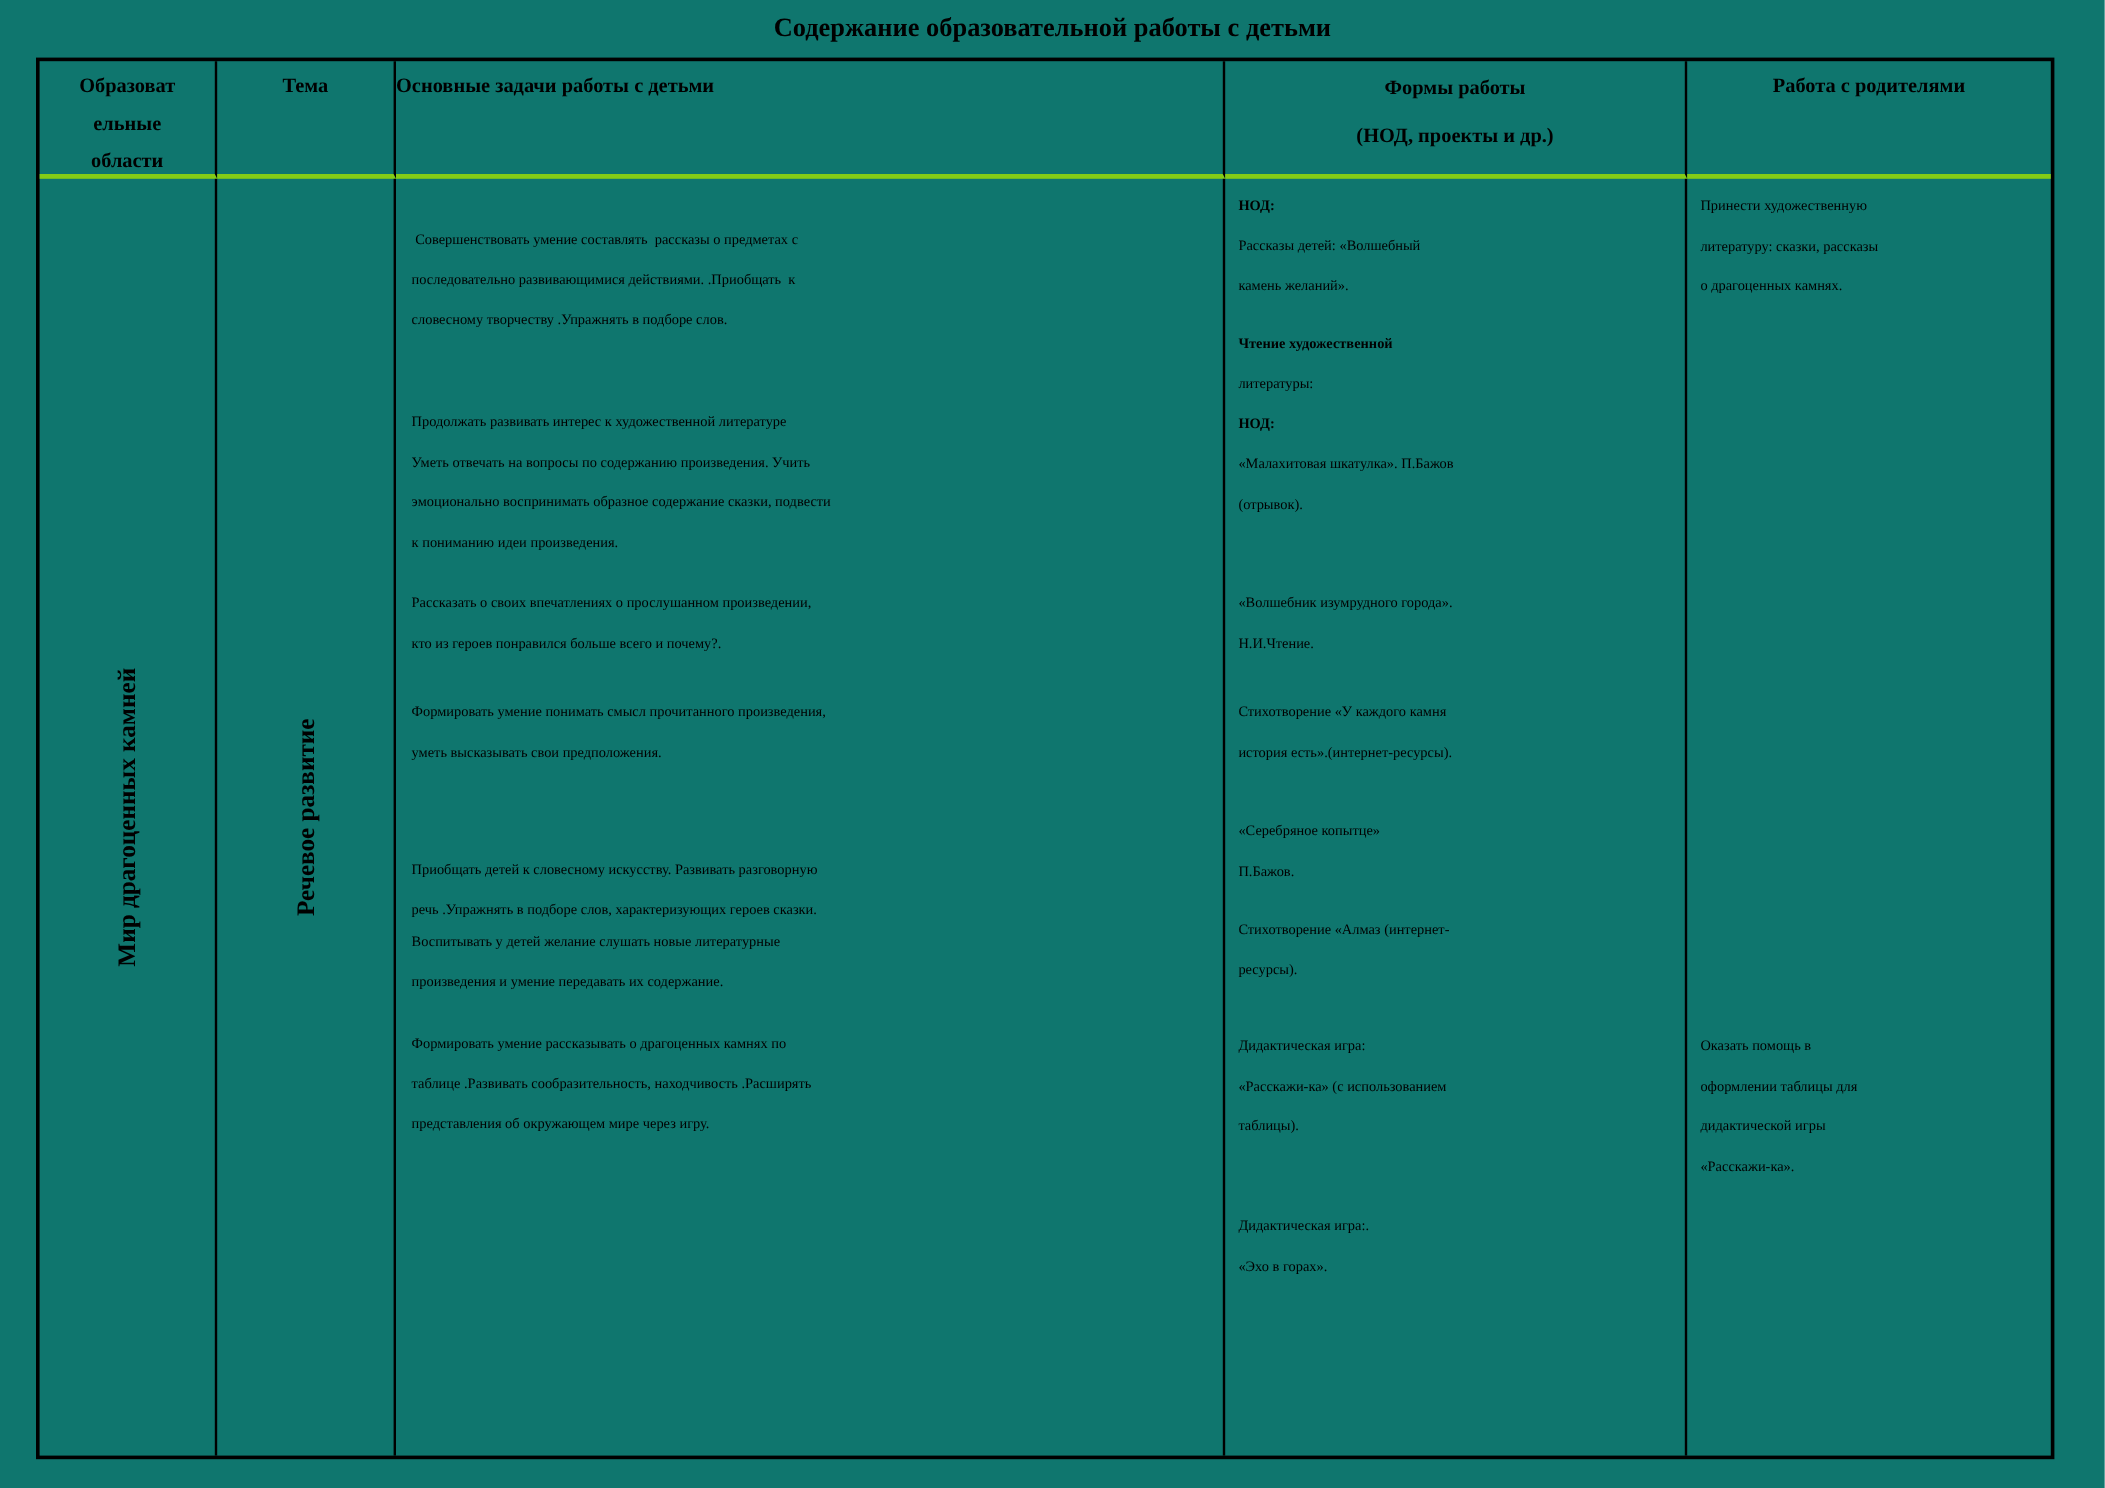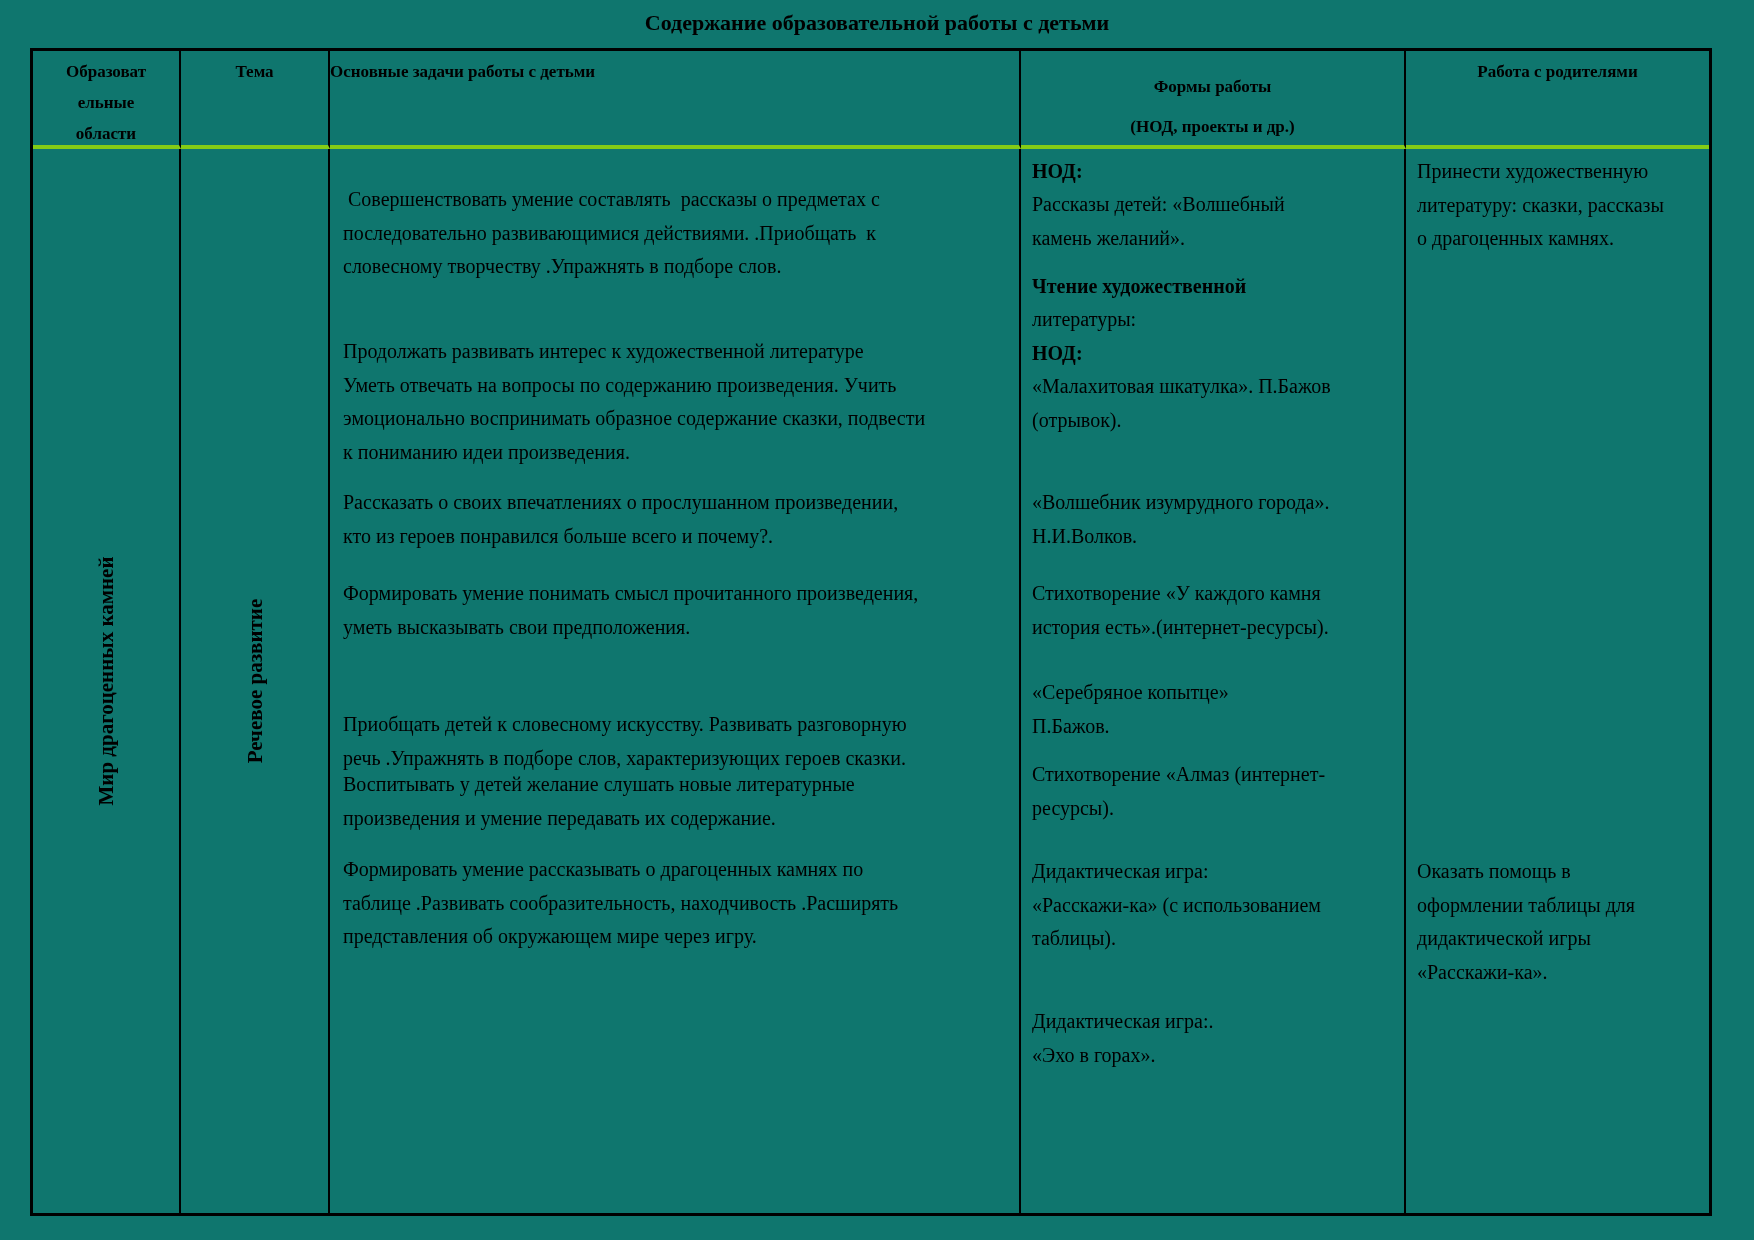--- a/index.html
+++ b/index.html
@@ -10,23 +10,23 @@
   
   .tbl{position:absolute;left:30px;top:48px;width:1682px;height:1168px;
        border:3px solid #000;box-sizing:border-box;display:grid;
        grid-template-columns:148px 149px 691px 385px 1fr;
        grid-template-rows:98px 1fr;}
   .cell{box-sizing:border-box;border-right:2px solid #000;position:relative;overflow:hidden;}
   .cell.last{border-right:none;}
   .hcell{border-bottom:4px solid #84cc16;font-weight:bold;font-size:17px;line-height:31px;
          padding-top:5px;text-align:center;white-space:pre-line;}
   .hcell.left{text-align:left;}
-  .hcell.tall{line-height:40px;padding-top:16px;}
+  .hcell.tall{line-height:40px;padding-top:2px;}
   
-  .blk{position:absolute;left:11px;right:6px;font-size:20px;line-height:33.5px;
+  .blk{position:absolute;left:11px;right:6px;font-size:12px;line-height:33.5px;
        white-space:pre-wrap;}
   .bold{font-weight:bold;}
   .vlabel{position:absolute;left:50%;top:50%;transform:translate(-50%,-50%) rotate(-90deg);
           transform-origin:center;white-space:nowrap;font-weight:bold;font-size:21px;}
   
   .c3 .b1{top:34px}.c3 .b2{top:186px}.c3 .b3{top:337px}.c3 .b4{top:428px}
   .c3 .b5{top:559px}.c3 .b6{top:619px}.c3 .b7{top:704px}.c3 .b8{top:856px}
   .c3 .blk{left:13px;}
   
   .c4 .b1{top:6px}.c4 .b2{top:39px}.c4 .b3{top:121px}.c4 .b4{top:154px}
@@ -85,21 +85,21 @@
     <div class="cell c4">
       <div class="blk b1 bold">НОД:</div>
       <div class="blk b2">Рассказы детей: «Волшебный
 камень желаний».</div>
       <div class="blk b3 bold">Чтение художественной</div>
       <div class="blk b4">литературы:</div>
       <div class="blk b5 bold">НОД:</div>
       <div class="blk b6">«Малахитовая шкатулка». П.Бажов
 (отрывок).</div>
       <div class="blk b7">«Волшебник изумрудного города».
-Н.И.Волков.</div>
+Н.И.Чтение.</div>
       <div class="blk b8">Стихотворение «У каждого камня
 история есть».(интернет-ресурсы).</div>
       <div class="blk b9">«Серебряное копытце»
 П.Бажов.</div>
       <div class="blk b10">Стихотворение «Алмаз (интернет-
 ресурсы).</div>
       <div class="blk b11">Дидактическая игра:
 «Расскажи-ка» (с использованием
 таблицы).</div>
       <div class="blk b12">Дидактическая игра:.

